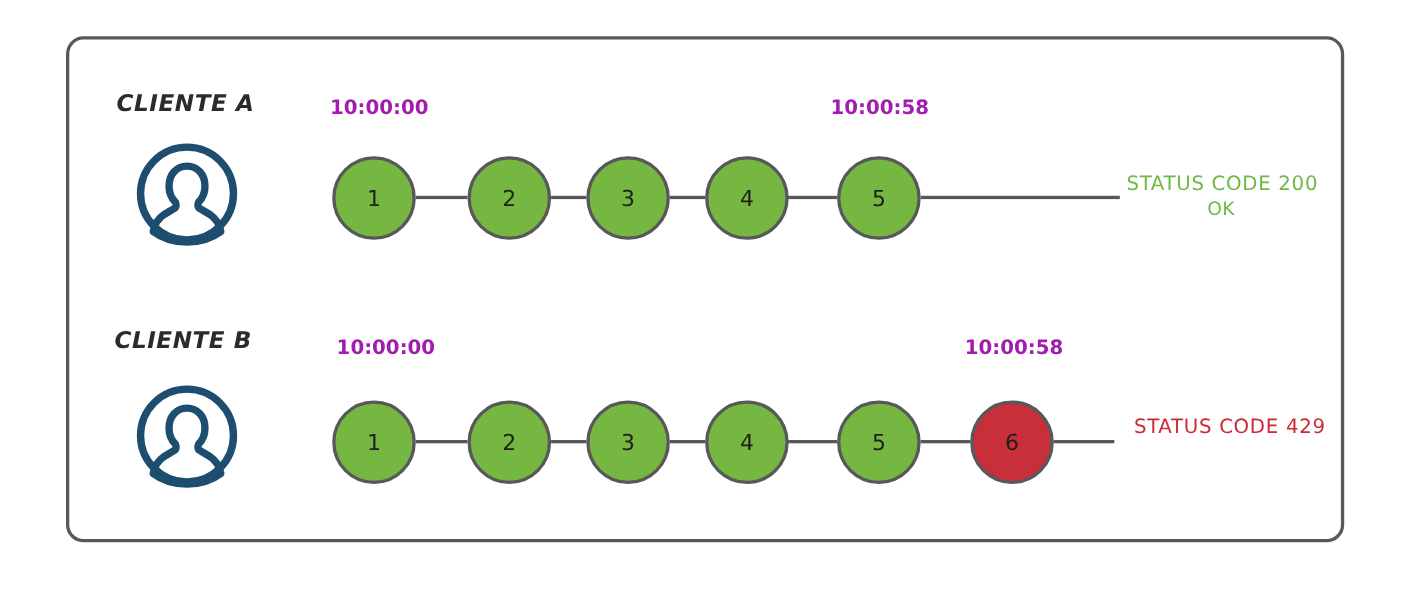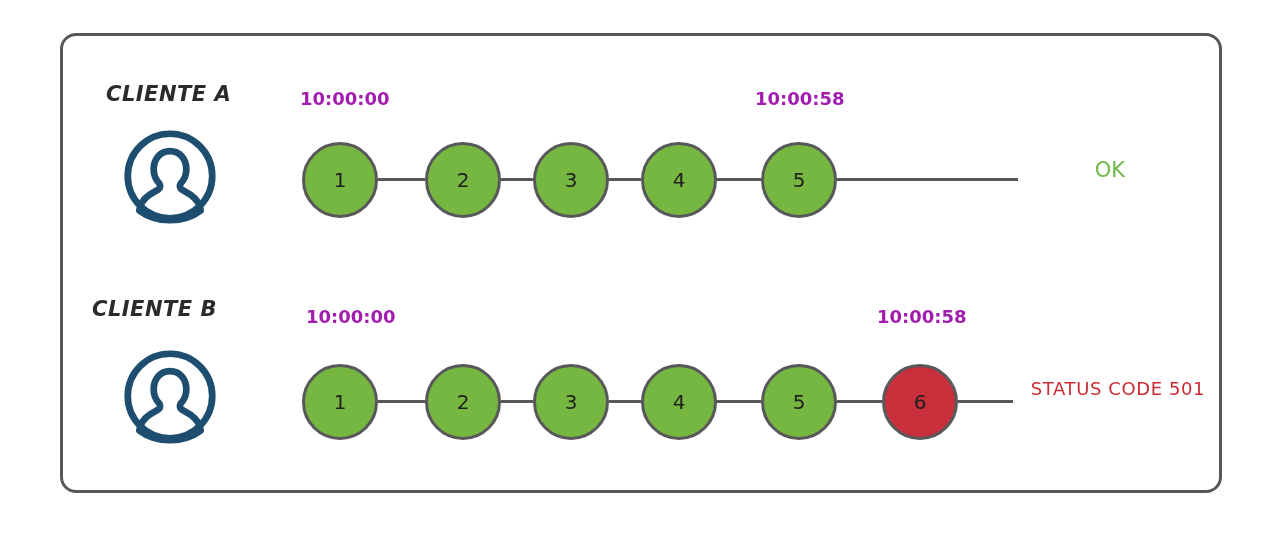--- a/index.html
+++ b/index.html
@@ -112,21 +112,21 @@
   .status .code {
     display: block;
     font-family: "DejaVu Sans", sans-serif;
     font-size: 18px;
     font-weight: 400;
     letter-spacing: 0.6px;
   }
   .status .detail {
     display: block;
     font-family: "DejaVu Sans", sans-serif;
-    font-size: 21px;
+    font-size: 17px;
     font-weight: 400;
     letter-spacing: 0.2px;
   }
   .status.ok   .code,
   .status.ok   .detail { color: #6fb946; }
   .status.fail .code,
   .status.fail .detail { color: #cc2b35; }
 </style>
 </head>
 <body>
@@ -173,27 +173,28 @@
         </div>
       <div class="node ok" style="left:339px;">
           <span>4</span>
         </div>
       <div class="node ok" style="left:459px;">
           <span>5</span>
         </div>
     </div>
 
     <div class="status ok" style="left:1024px; top:157px; width:172px;">
+      <span class="code">STATUS CODE 200</span>
       <span class="detail">OK</span>
     </div>
   </div>
 
   <div>
 
-    <div class="client-label" style="left:92px; top:297px;">CLIENTE B</div>
+    <div class="client-label" style="left:104px; top:297px;">CLIENTE B</div>
 
     <div class="avatar" style="left:122px; top:348px;">
       <svg viewBox="0 0 100 100" aria-hidden="true">
         <circle cx="50" cy="50" r="44" fill="none" stroke="#1d4e6f" stroke-width="7"></circle>
         <path d="M50 24 C40 24 33 32 33 43 C33 50 36 55 39 58
                  C40 60 40 63 38 64 L28 70 C22 74 19 80 18 86
                  C26 92 37 96 50 96 C63 96 74 92 82 86
                  C81 80 78 74 72 70 L62 64 C60 63 60 60 61 58
                  C64 55 67 50 67 43 C67 32 60 24 50 24 Z" fill="none" stroke="#1d4e6f" stroke-width="7" stroke-linejoin="round"></path>
       </svg>
@@ -226,17 +227,17 @@
         </div>
       <div class="node ok" style="left:459px;">
           <span>5</span>
         </div>
       <div class="node fail" style="left:580px;">
           <span>6</span>
         </div>
     </div>
 
     <div class="status fail" style="left:1020px; top:378px; width:196px;">
-      <span class="code">STATUS CODE 501</span>
+      <span class="code">STATUS CODE 429</span>
     </div>
   </div>
 
 </div>
 
 </body></html>

